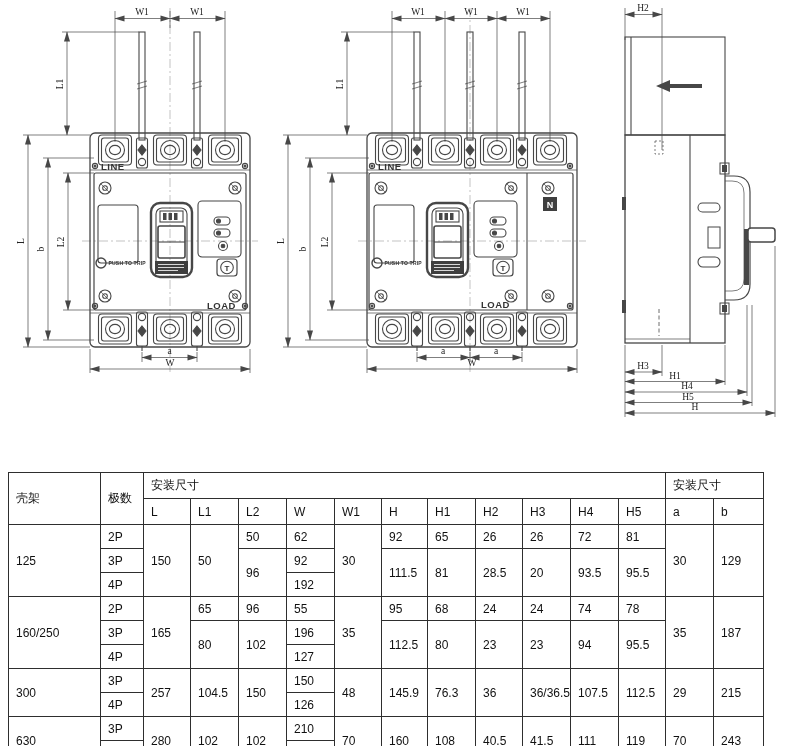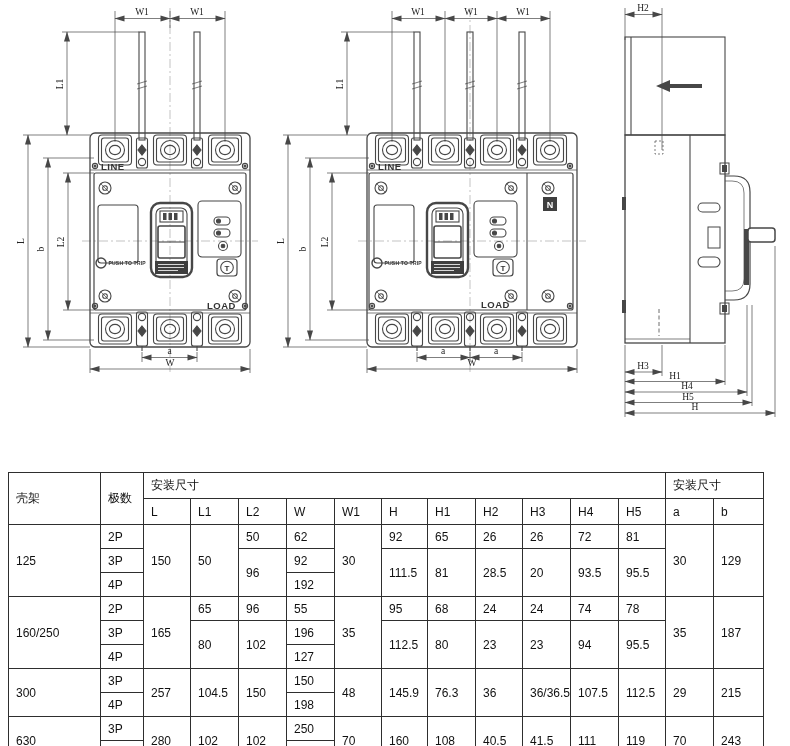--- a/index.html
+++ b/index.html
@@ -404,30 +404,30 @@
       <td rowspan="2">76.3</td>
       <td rowspan="2">36</td>
       <td rowspan="2">36/36.5</td>
       <td rowspan="2">107.5</td>
       <td rowspan="2">112.5</td>
       <td rowspan="2">29</td>
       <td rowspan="2">215</td>
     </tr>
     <tr>
       <td>4P</td>
-      <td>198</td>
+      <td>126</td>
     </tr>
 
     <tr>
       <td rowspan="2">630</td>
       <td>3P</td>
       <td rowspan="2">280</td>
       <td rowspan="2">102</td>
       <td rowspan="2">102</td>
-      <td>250</td>
+      <td>210</td>
       <td rowspan="2">70</td>
       <td rowspan="2">160</td>
       <td rowspan="2">108</td>
       <td rowspan="2">40.5</td>
       <td rowspan="2">41.5</td>
       <td rowspan="2">111</td>
       <td rowspan="2">119</td>
       <td rowspan="2">70</td>
       <td rowspan="2">243</td>
     </tr>

